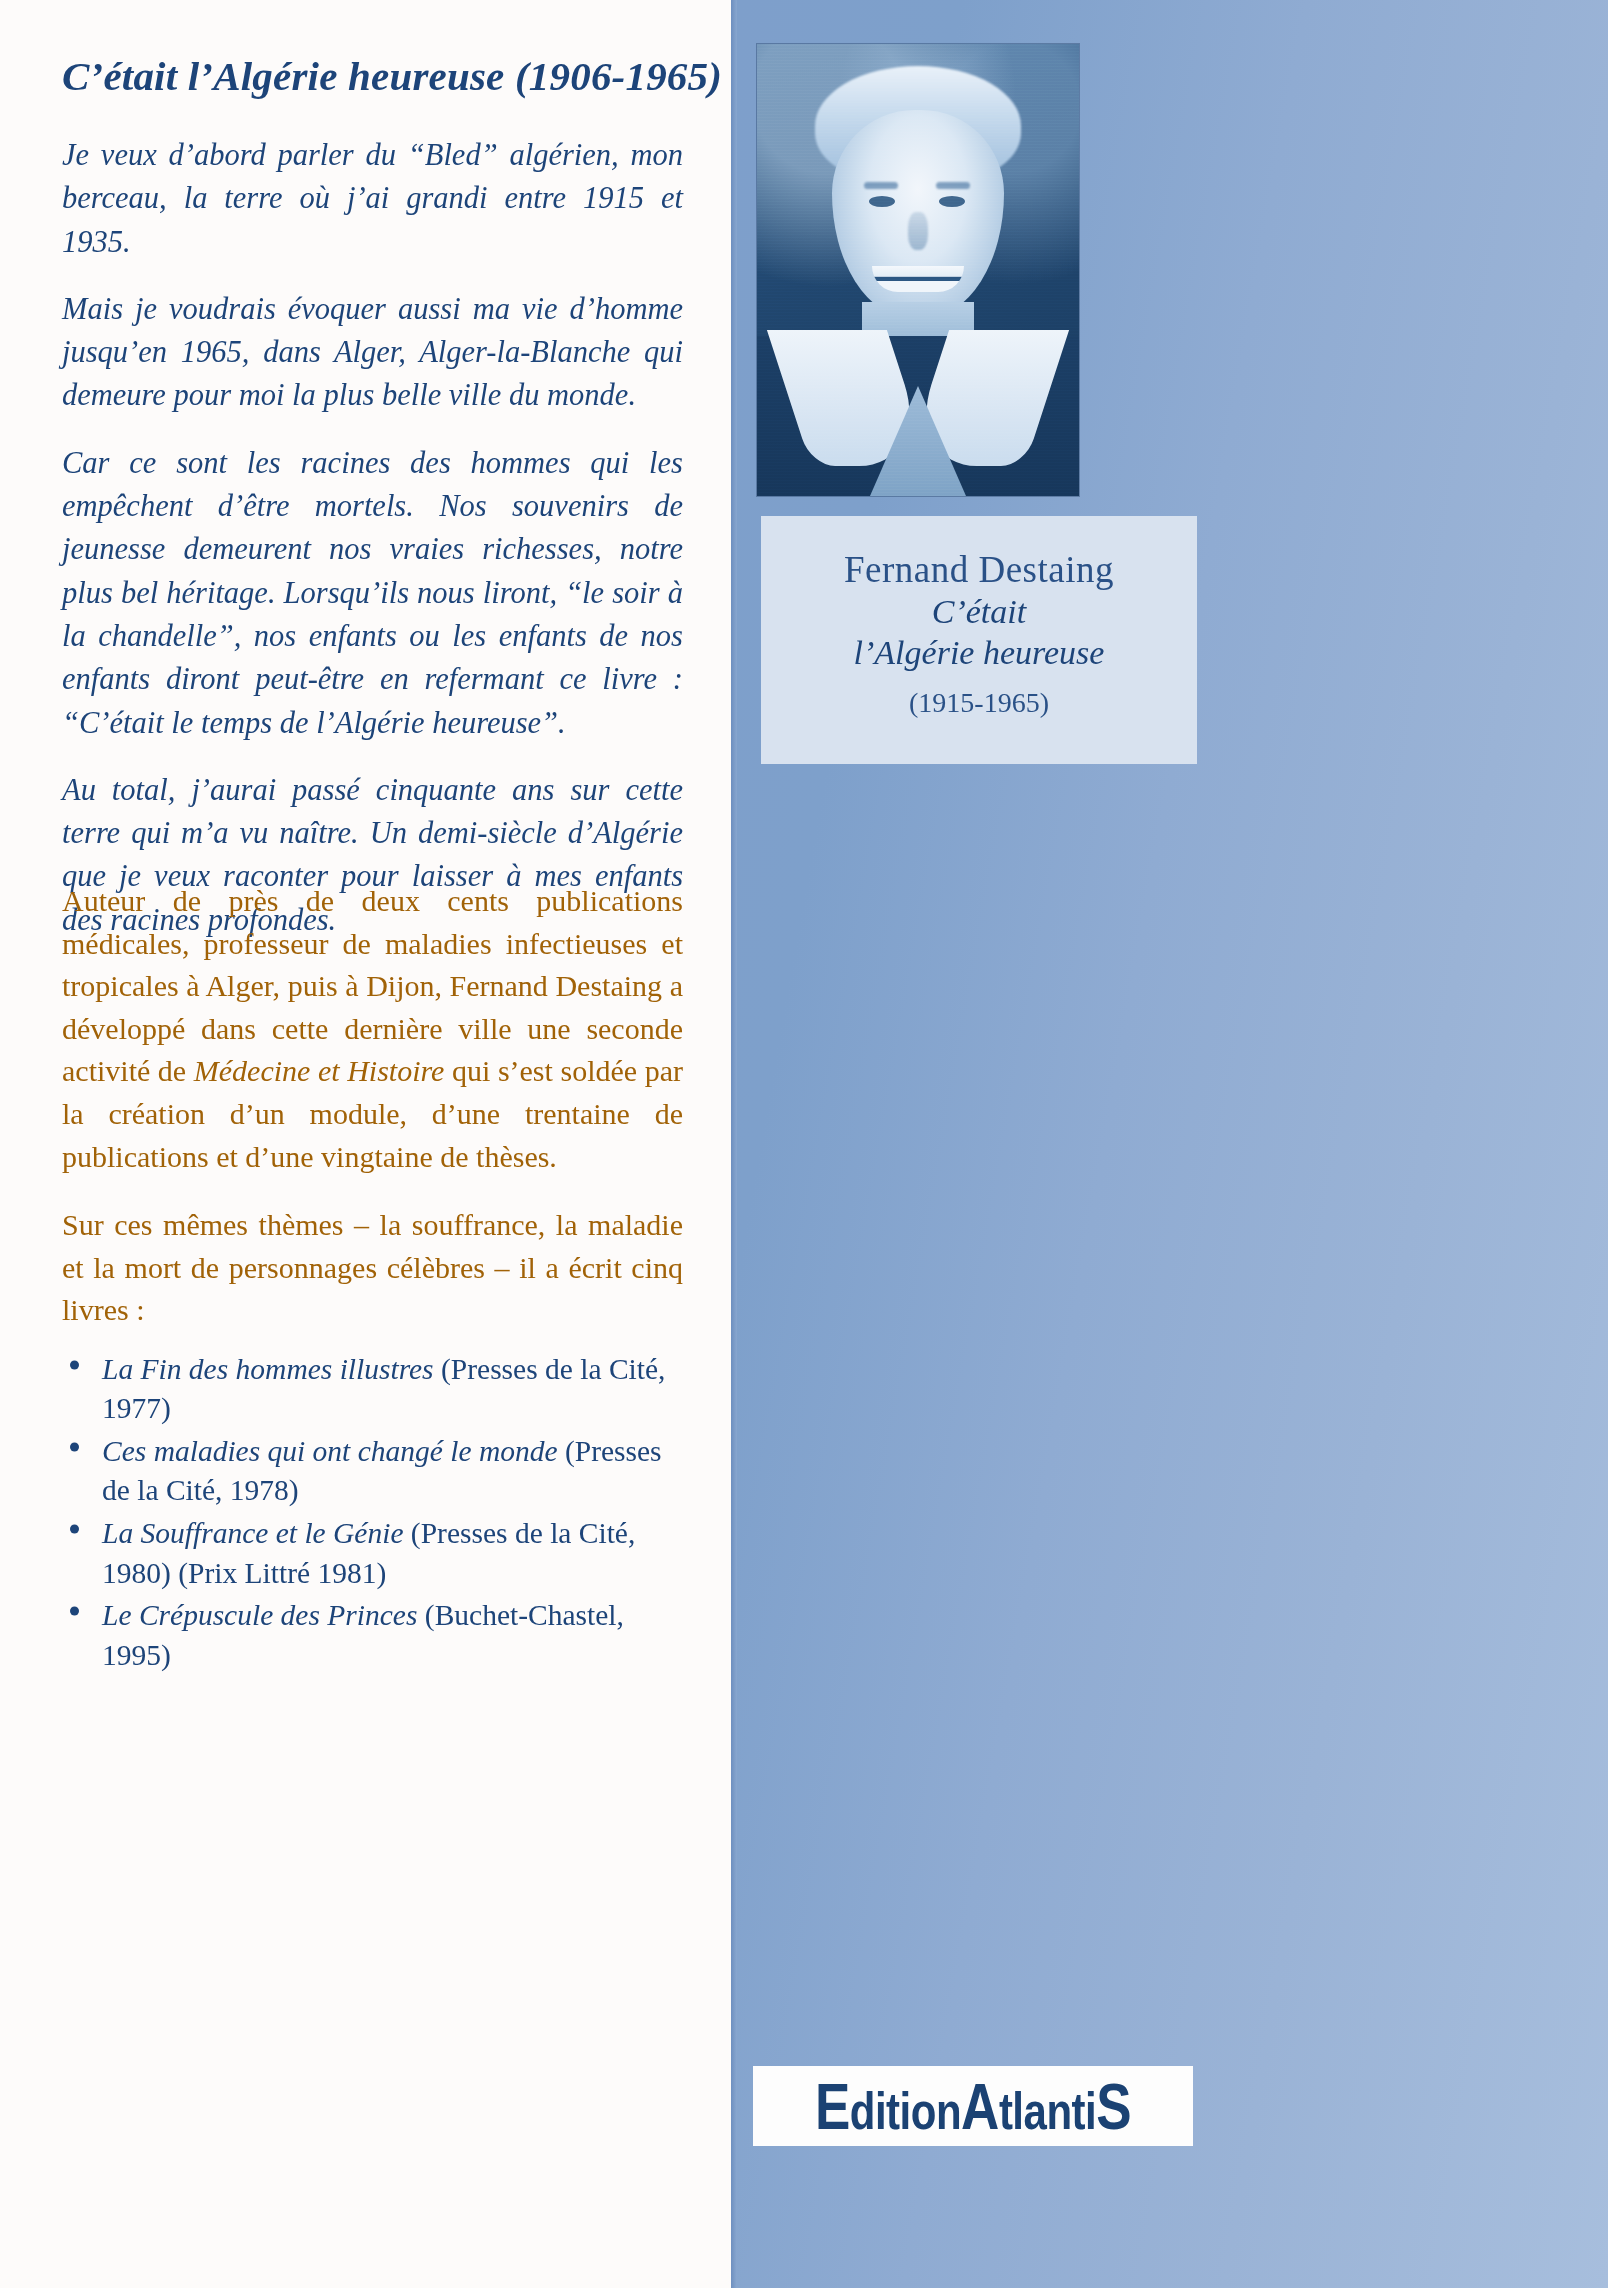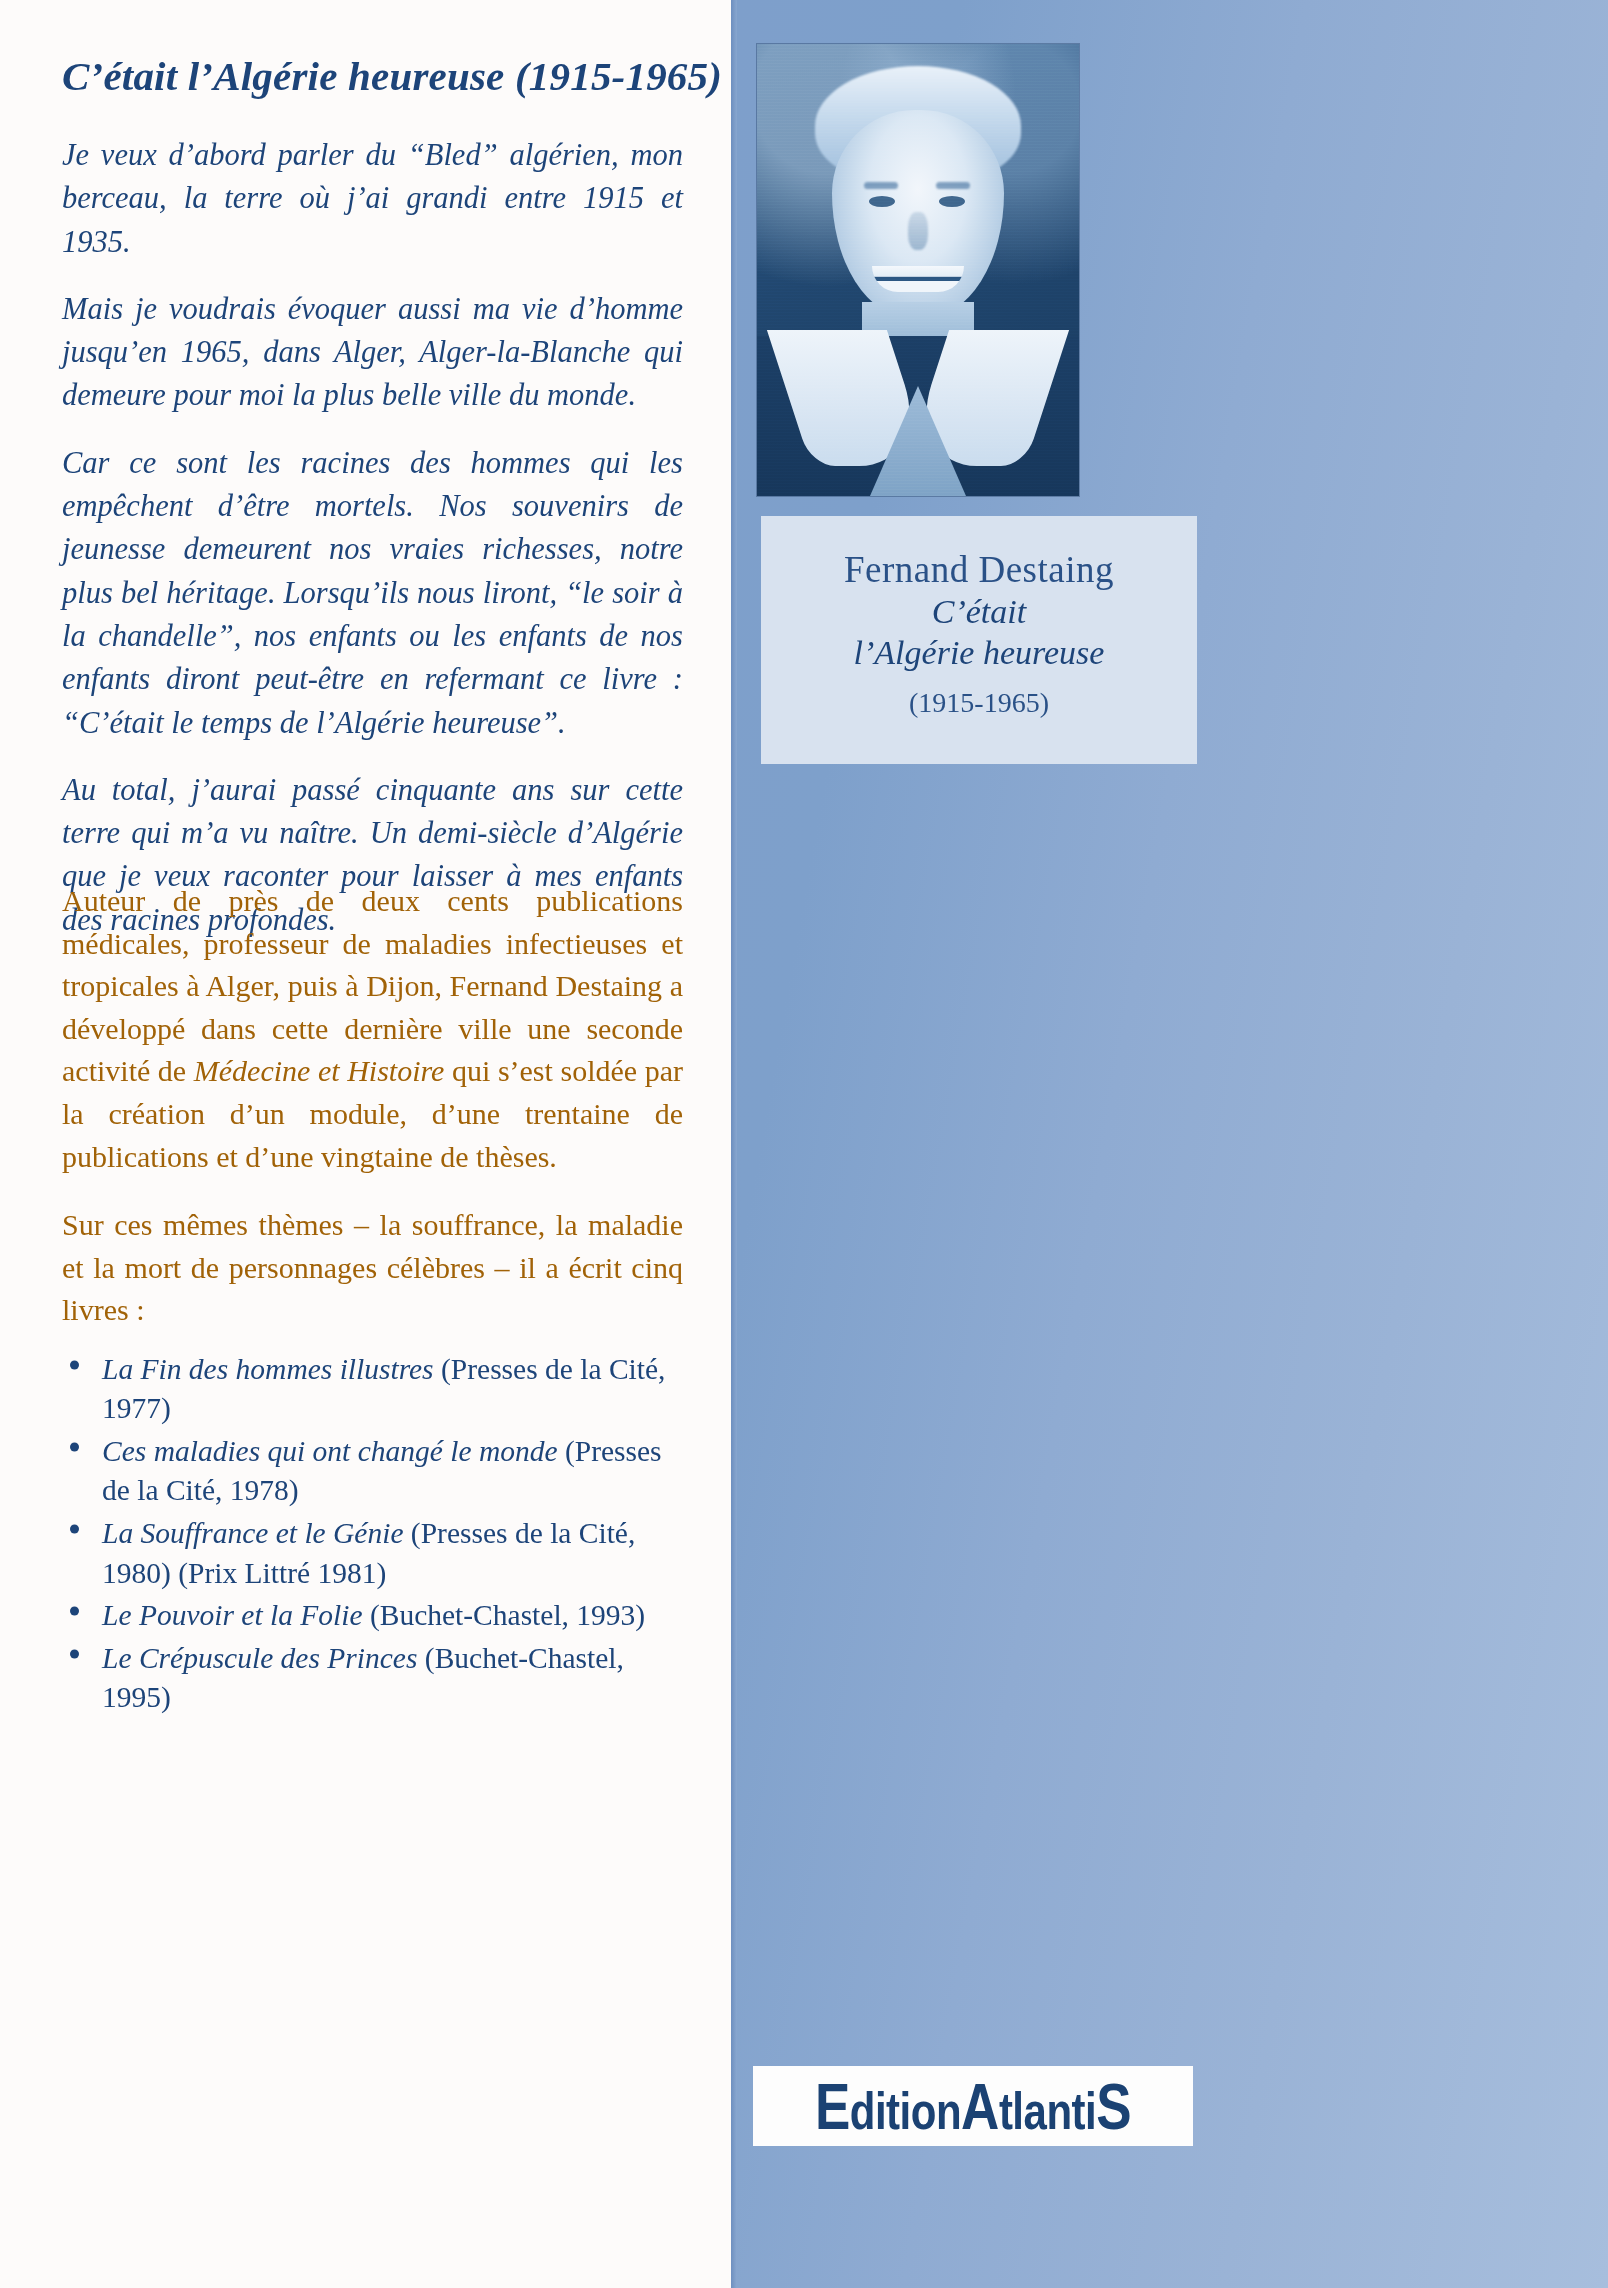--- a/index.html
+++ b/index.html
@@ -223,37 +223,36 @@
   .logobox .logo .lastS{font-size:53px;}
 </style>
 </head>
 <body>
 
 <div class="page">
 
   <div class="left">
     <div class="left-inner">
 
-      <h1 class="book-title">C’était l’Algérie heureuse (1915-1965)</h1>
+      <h1 class="book-title">C’était l’Algérie heureuse (1906-1965)</h1>
 
       <p class="blurb first">Je veux d’abord parler du “Bled” algérien, mon berceau, la terre où j’ai grandi entre 1915 et 1935.</p>
       <p class="blurb">Mais je voudrais évoquer aussi ma vie d’homme jusqu’en 1965, dans Alger, Alger-la-Blanche qui demeure pour moi la plus belle ville du monde.</p>
       <p class="blurb">Car ce sont les racines des hommes qui les empêchent d’être mortels. Nos souvenirs de jeunesse demeurent nos vraies richesses, notre plus bel héritage. Lorsqu’ils nous liront, “le soir à la chandelle”, nos enfants ou les enfants de nos enfants diront peut-être en refermant ce livre : “C’était le temps de l’Algérie heureuse”.</p>
       <p class="blurb">Au total, j’aurai passé cinquante ans sur cette terre qui m’a vu naître. Un demi-siècle d’Algérie que je veux raconter pour laisser à mes enfants des racines profondes.</p>
 
       <div class="bio-block">
         <p class="bio intro"><span>Auteur de près de deux cents publications médicales, professeur de maladies infectieuses et tropicales à Alger, puis à Dijon, Fernand Destaing a développé dans cette dernière ville une seconde activité de </span><em>Médecine et Histoire</em><span> qui s’est soldée par la création d’un module, d’une trentaine de publications et d’une vingtaine de thèses.</span></p>
 
         <p class="bio">Sur ces mêmes thèmes – la souffrance, la maladie et la mort de personnages célèbres – il a écrit cinq livres :</p>
 
         <ul class="booklist">
           <li><span class="dot"></span><span class="t">La Fin des hommes illustres</span><span class="p"> (Presses de la Cité, 1977)</span></li>
           <li><span class="dot"></span><span class="t">Ces maladies qui ont changé le monde</span><span class="p"> (Presses de la Cité, 1978)</span></li>
           <li><span class="dot"></span><span class="t">La Souffrance et le Génie</span><span class="p"> (Presses de la Cité, 1980) (Prix Littré 1981)</span></li>
-          <li><span class="dot"></span><span class="t">Le Pouvoir et la Folie</span><span class="p"> (Buchet-Chastel, 1993)</span></li>
           <li><span class="dot"></span><span class="t">Le Crépuscule des Princes</span><span class="p"> (Buchet-Chastel, 1995)</span></li>
         </ul>
 
       </div>
 
     </div>
   </div>
 
   <div class="right">
 

